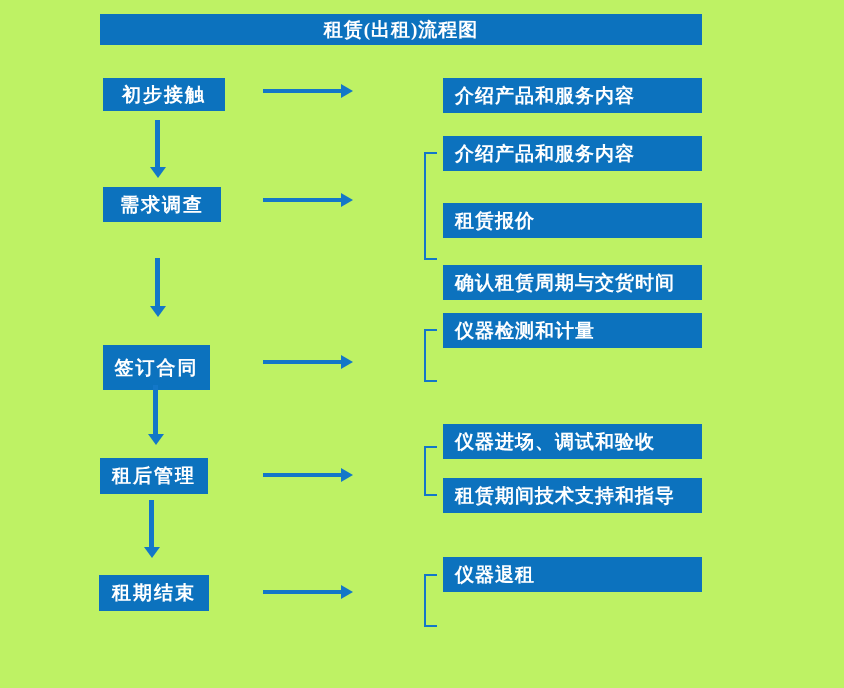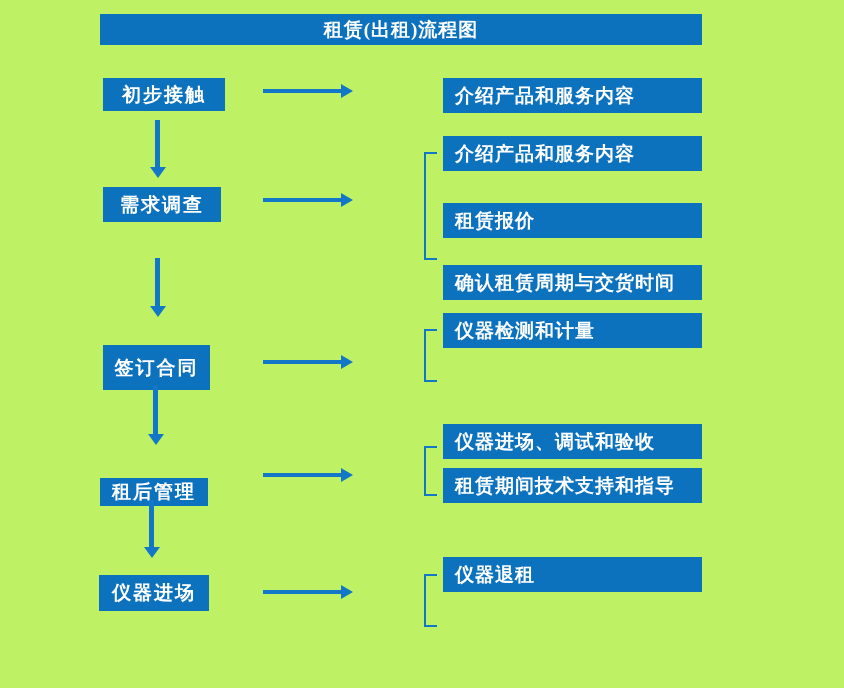--- a/index.html
+++ b/index.html
@@ -39,22 +39,22 @@
 </head>
 <body>
 
 <div class="canvas">
 
   <div class="title-bar">租赁(出租)流程图</div>
 
   <div class="step-box" style="left:103px;top:78px;width:122px;height:33px;">初步接触</div>
   <div class="step-box" style="left:103px;top:187px;width:118px;height:35px;">需求调查</div>
   <div class="step-box" style="left:103px;top:345px;width:107px;height:45px;">签订合同</div>
-  <div class="step-box" style="left:100px;top:458px;width:108px;height:28px;margin-top:20px;">租后管理</div>
-  <div class="step-box" style="left:99px;top:575px;width:110px;height:36px;">仪器进场</div>
+  <div class="step-box" style="left:100px;top:458px;width:108px;height:36px;">租后管理</div>
+  <div class="step-box" style="left:99px;top:575px;width:110px;height:36px;">租期结束</div>
 
   <div class="v-arrow" style="left:150px;top:120px;height:58px;">
     <div class="v-shaft"></div>
     <div class="v-head"></div>
   </div>
   <div class="v-arrow" style="left:150px;top:258px;height:59px;">
     <div class="v-shaft"></div>
     <div class="v-head"></div>
   </div>
   <div class="v-arrow" style="left:148px;top:385px;height:60px;">
@@ -94,17 +94,17 @@
 
   <div class="detail-box" style="top:78px;">介绍产品和服务内容</div>
 
   <div class="detail-box" style="top:136px;">介绍产品和服务内容</div>
   <div class="detail-box" style="top:187px;margin-top:16px;">租赁报价</div>
   <div class="detail-box" style="top:242px;margin-top:23px;">确认租赁周期与交货时间</div>
 
   <div class="detail-box" style="top:313px;">仪器检测和计量</div>
 
   <div class="detail-box" style="top:424px;">仪器进场、调试和验收</div>
-  <div class="detail-box" style="top:468px;">租赁期间技术支持和指导</div>
+  <div class="detail-box" style="top:478px;">租赁期间技术支持和指导</div>
 
   <div class="detail-box" style="top:557px;">仪器退租</div>
 
 </div>
 
 </body></html>

